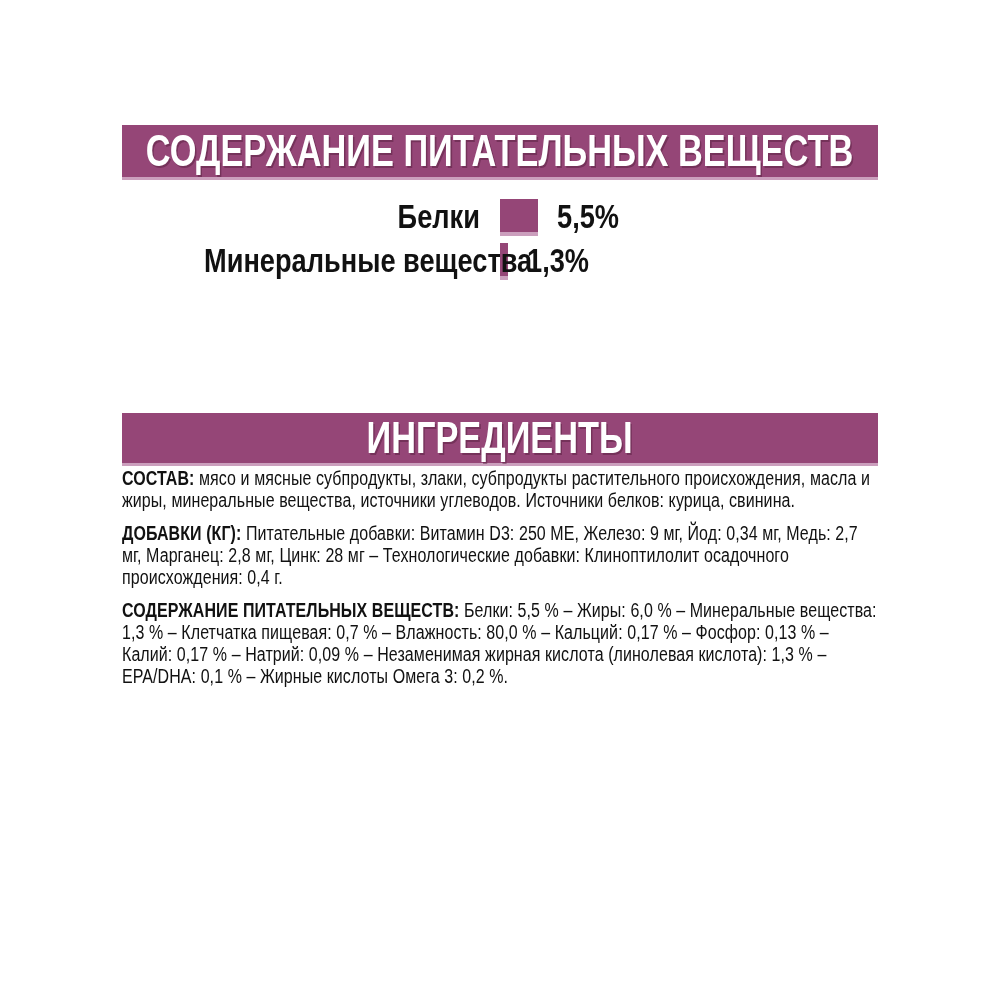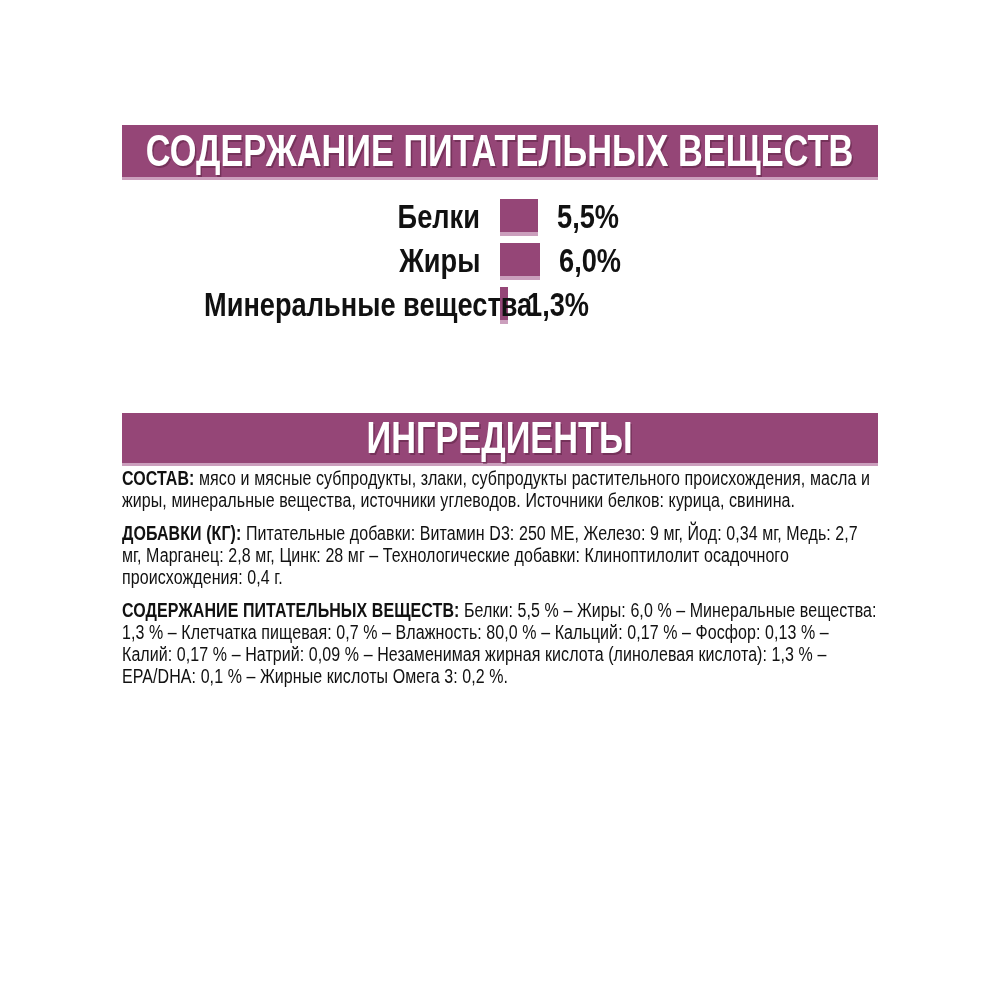--- a/index.html
+++ b/index.html
@@ -116,29 +116,20 @@
     <div class="chart-row">
       <div class="chart-label">
         <span class="cond">Белки</span>
       </div>
       <div class="chart-bar" style="width: 38px;"></div>
       <div class="chart-value">
         <span class="cond">5,5%</span>
       </div>
     </div>
 
-    <div class="chart-row">
-      <div class="chart-label">
-        <span class="cond">Жиры</span>
-      </div>
-      <div class="chart-bar" style="width: 40px;"></div>
-      <div class="chart-value">
-        <span class="cond">6,0%</span>
-      </div>
-    </div>
 
     <div class="chart-row">
       <div class="chart-label">
         <span class="cond">Минеральные вещества</span>
       </div>
       <div class="chart-bar" style="width: 8px;"></div>
       <div class="chart-value">
         <span class="cond">1,3%</span>
       </div>
     </div>

